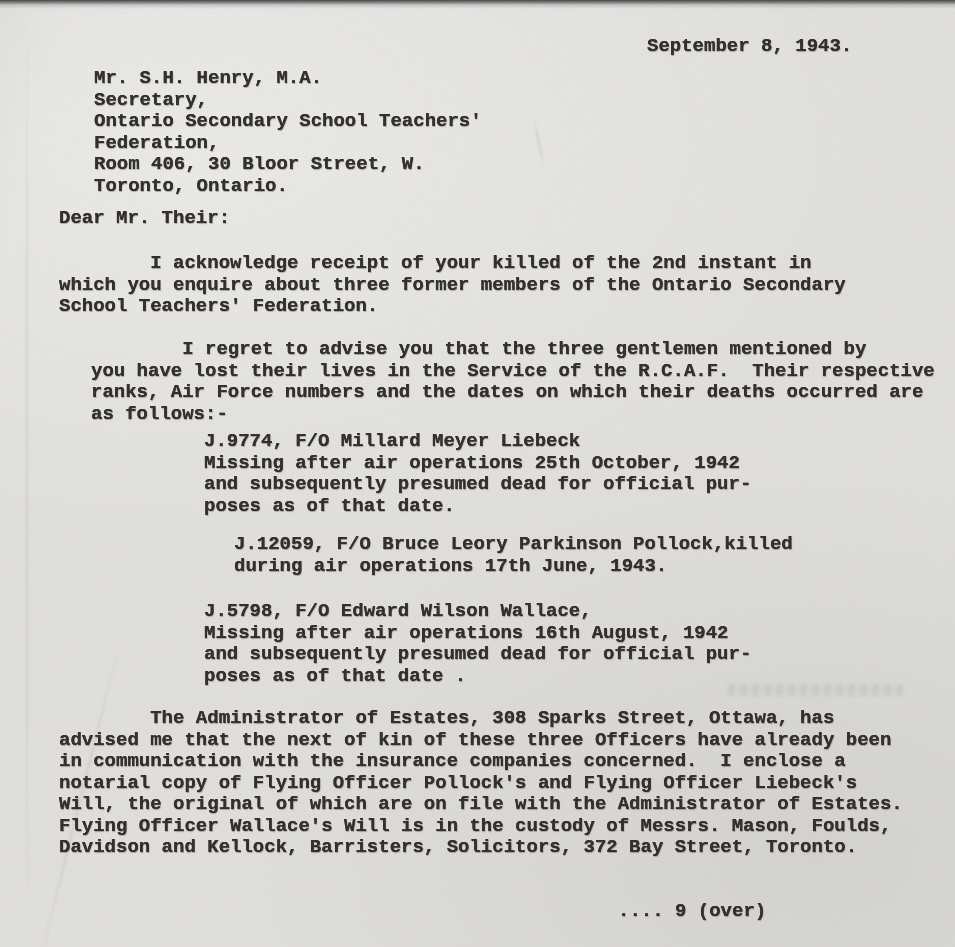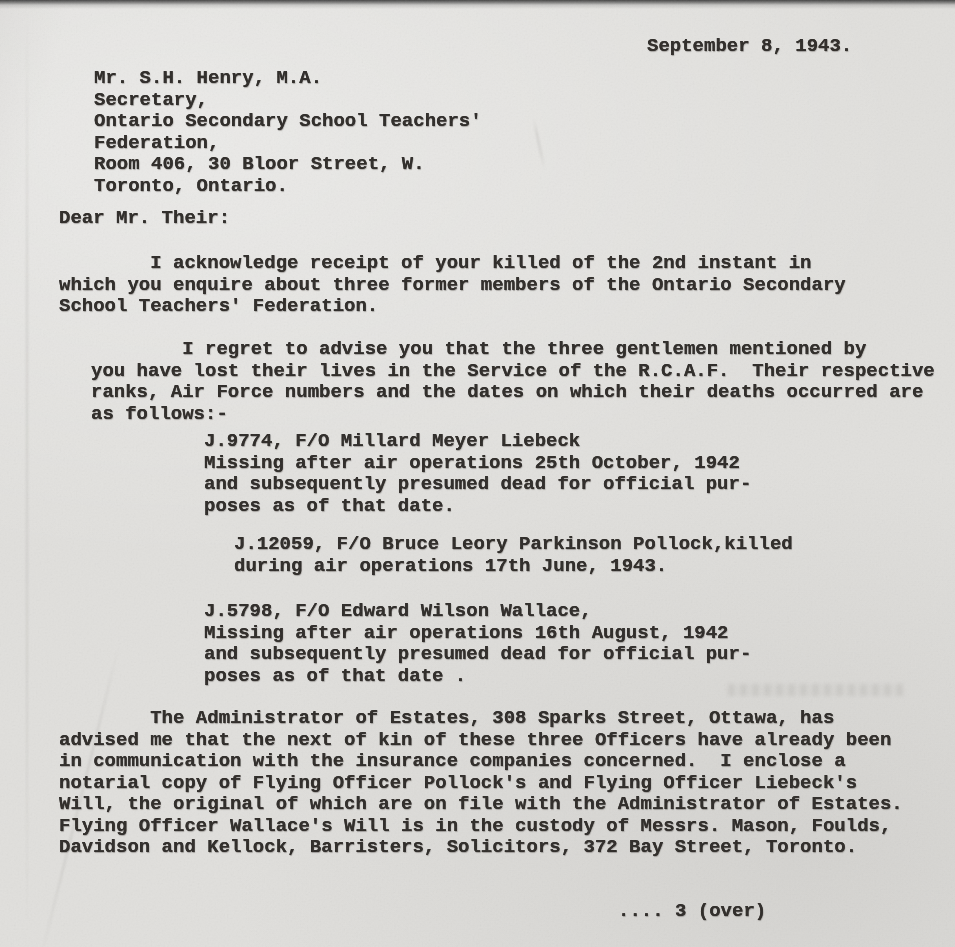--- a/index.html
+++ b/index.html
@@ -132,21 +132,21 @@
 poses as of that date .</div>
 
   <div class="line-block" style="left:59px; top:708px;">        The Administrator of Estates, 308 Sparks Street, Ottawa, has
 advised me that the next of kin of these three Officers have already been
 in communication with the insurance companies concerned.  I enclose a
 notarial copy of Flying Officer Pollock's and Flying Officer Liebeck's
 Will, the original of which are on file with the Administrator of Estates.
 Flying Officer Wallace's Will is in the custody of Messrs. Mason, Foulds,
 Davidson and Kellock, Barristers, Solicitors, 372 Bay Street, Toronto.</div>
 
-  <div class="line-block" style="left:618px; top:901px;">.... 3 (over)</div>
+  <div class="line-block" style="left:618px; top:901px;">.... 9 (over)</div>
 
   <svg class="noise-overlay" xmlns="http://www.w3.org/2000/svg" width="955" height="947">
     <filter id="paperNoise">
       <feTurbulence type="fractalNoise" baseFrequency="0.55" numOctaves="2" seed="7" stitchTiles="stitch"></feTurbulence>
       <feColorMatrix type="saturate" values="0"></feColorMatrix>
     </filter>
     <rect width="955" height="947" filter="url(#paperNoise)"></rect>
   </svg>
 
 </div>

